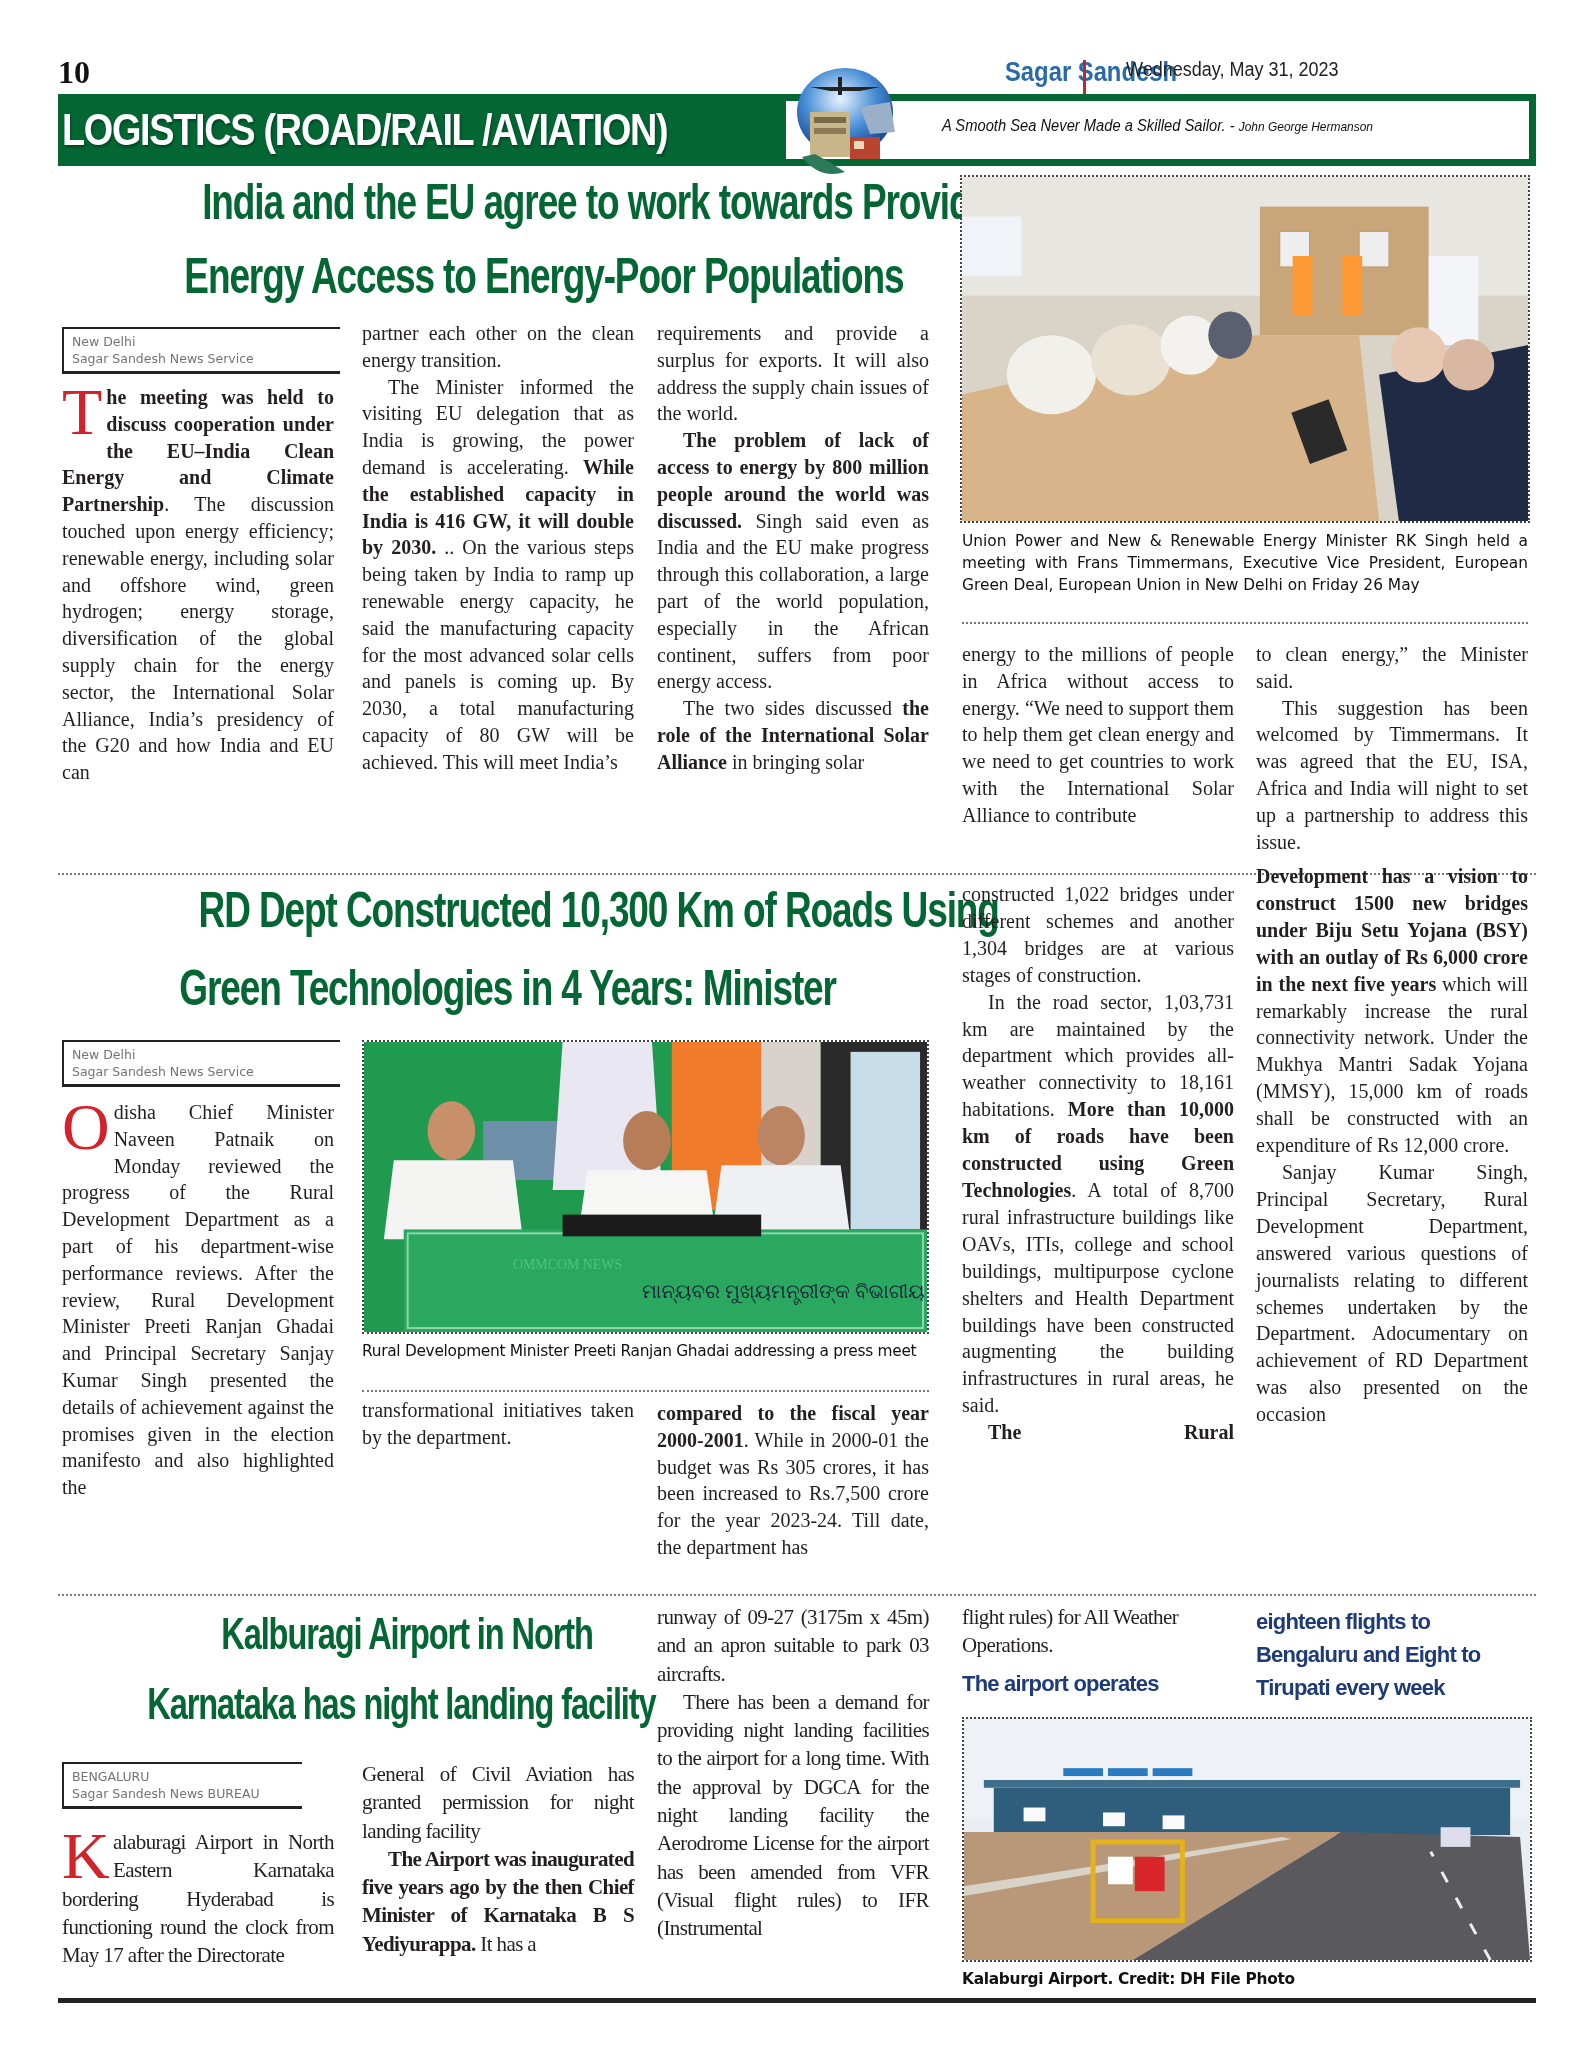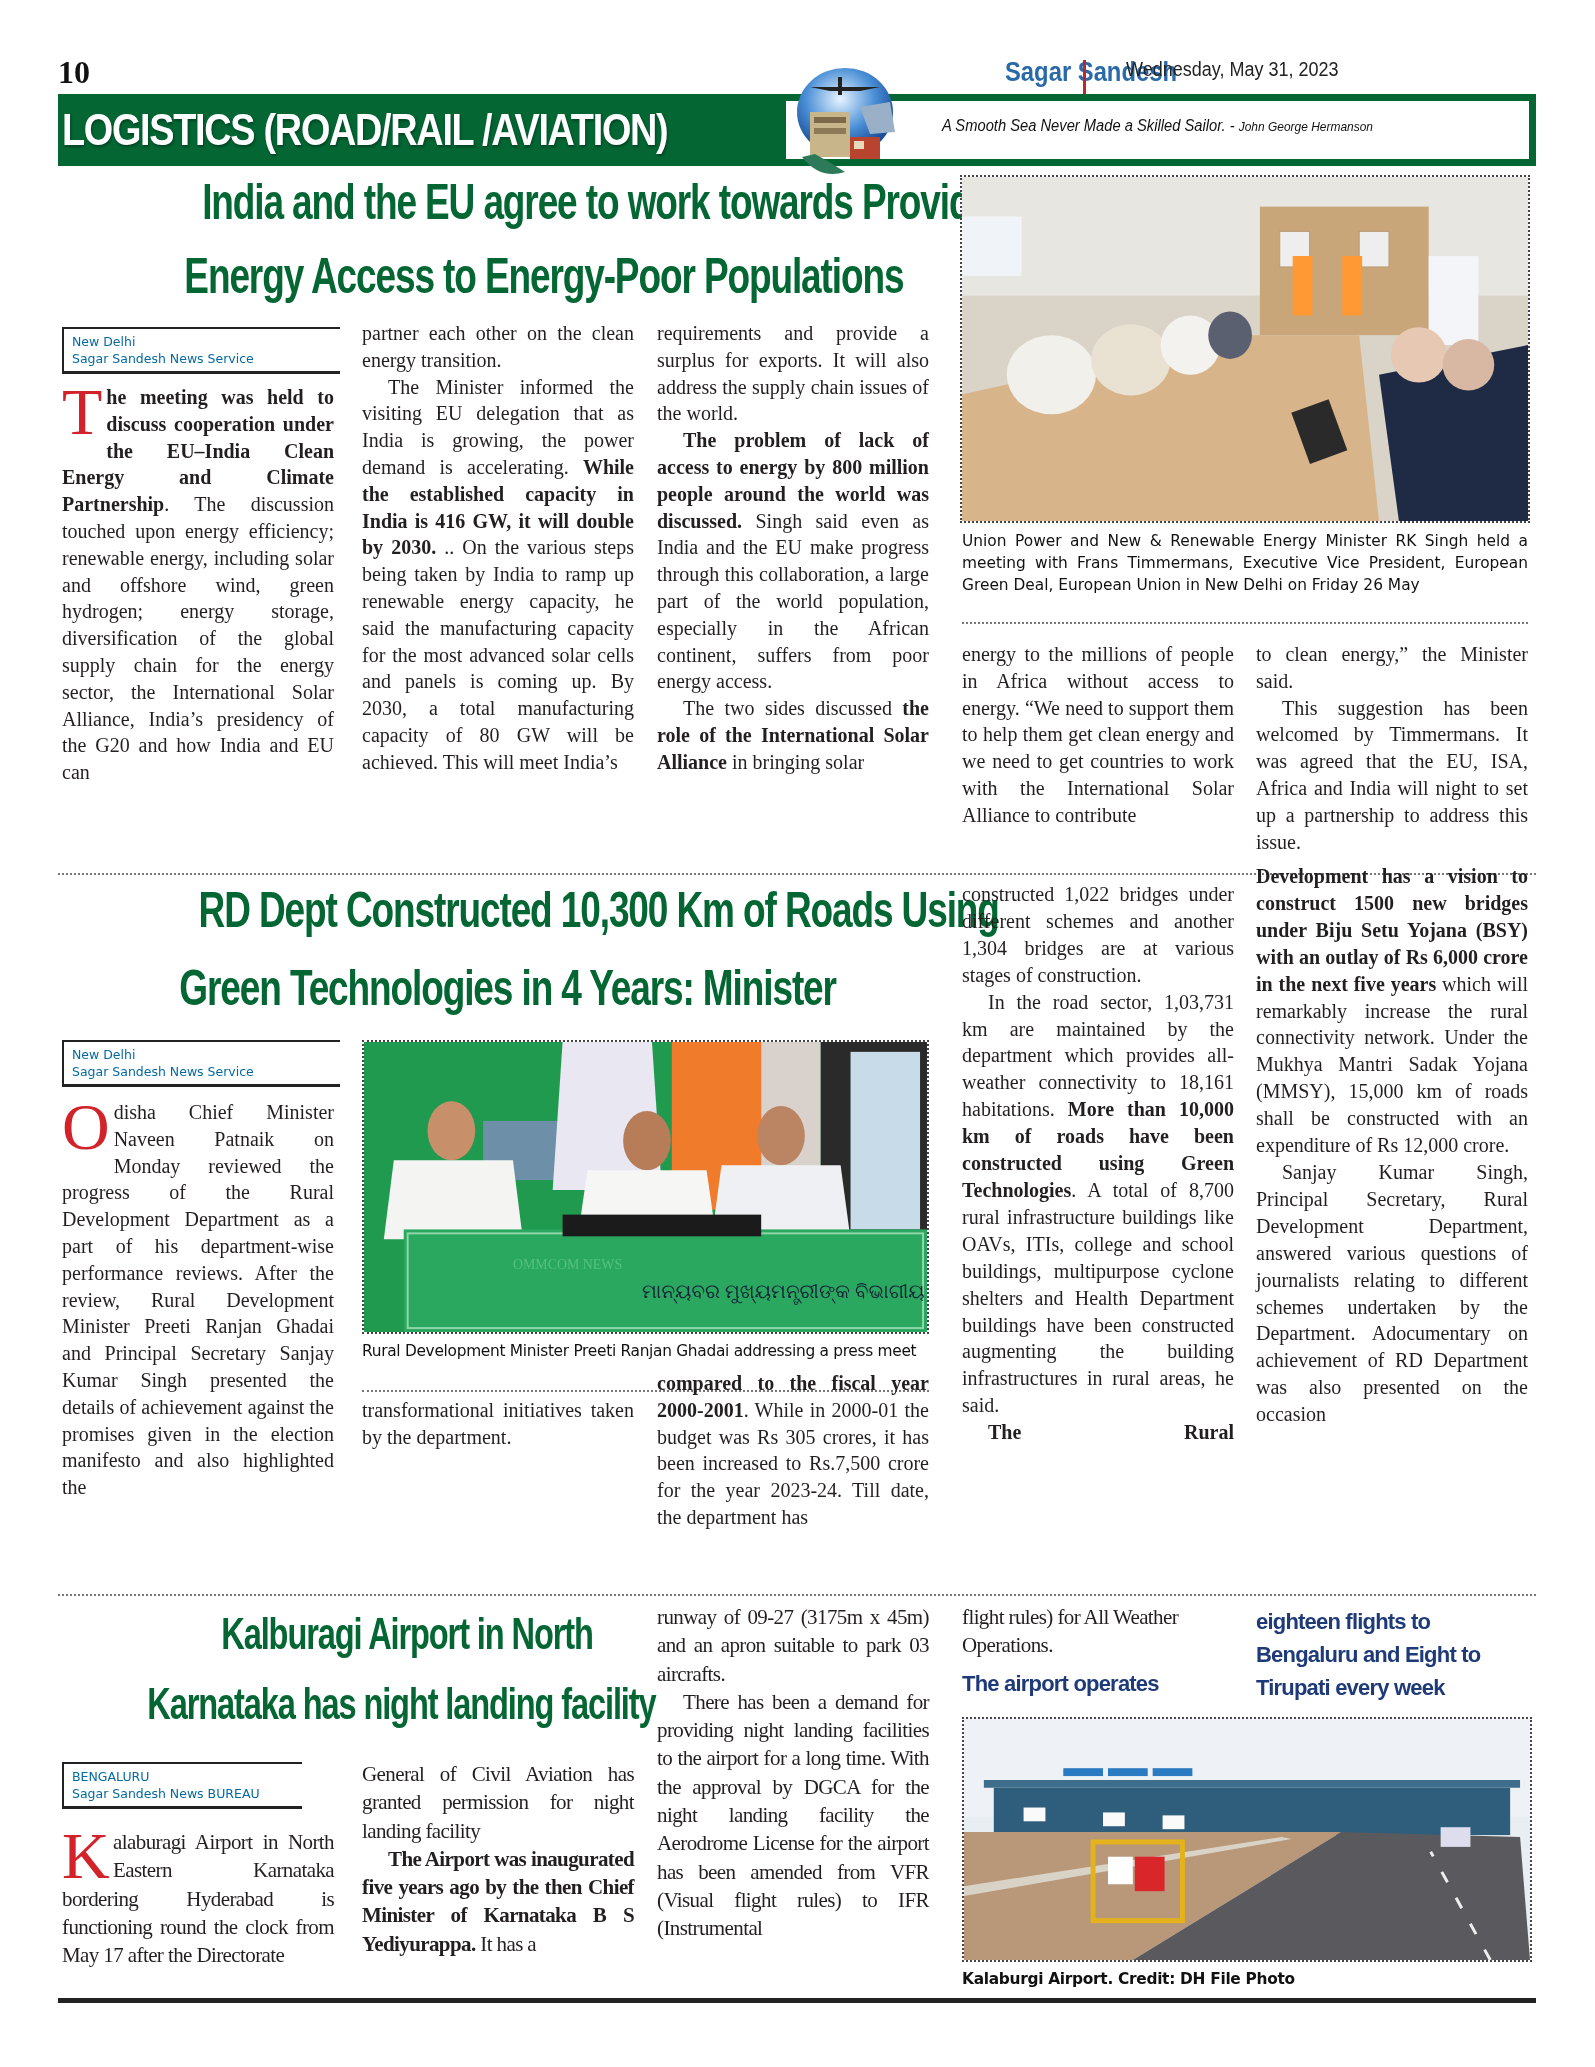--- a/index.html
+++ b/index.html
@@ -25,21 +25,21 @@
   .headline { font-family: "Liberation Sans", sans-serif; font-weight: bold; color: #036633; text-align: center; white-space: nowrap; letter-spacing: -1.5px; }
   .h1a { left: 58px; top: 172px; width: 900px; font-size: 50px; line-height: 60px; }
   .h1b { left: 58px; top: 246px; width: 900px; font-size: 50px; line-height: 60px; }
   .h2a { left: 58px; top: 880px; width: 900px; font-size: 50px; line-height: 60px; }
   .h2b { left: 58px; top: 958px; width: 900px; font-size: 50px; line-height: 60px; }
   .h3a { left: 58px; top: 1606px; width: 600px; font-size: 44px; line-height: 56px; text-align: right; }
   .h3b { left: 58px; top: 1676px; width: 600px; font-size: 44px; line-height: 56px; }
   .squeeze { display: inline-block; transform: scaleX(0.74); transform-origin: center; }
 
   
-  .byline { border: 2px solid #222; border-right: none; border-bottom-width: 3px; width: 278px; padding: 4px 8px; font-family: "DejaVu Sans", sans-serif; font-size: 12.5px; line-height: 17px; color: #0369a1; }
+  .byline { border: 2px solid #222; border-right: none; border-bottom-width: 3px; width: 278px; padding: 4px 8px; font-family: "DejaVu Sans", sans-serif; font-size: 12.5px; line-height: 17px; color: #737373; }
 
   
   .col { position: absolute; width: 272px; font-size: 20px; line-height: 26.8px; text-align: justify; color: #231f20; }
   .col p { text-indent: 0; }
   .col p.ind { text-indent: 26px; }
   .col b { font-weight: bold; }
   .dropcap { float: left; color: #d2232a; font-size: 66px; line-height: 52px; margin: 2px 4px 0 0; font-family: "Liberation Serif", serif; }
   .kal .col { font-size: 21px; line-height: 28.3px; letter-spacing: -0.6px; }
 
   
@@ -177,21 +177,21 @@
     <text x="280" y="260" font-family="Liberation Serif, serif" font-size="20" fill="#113" opacity="0.9">ମାନ୍ୟବର ମୁଖ୍ୟମନ୍ତ୍ରୀଙ୍କ ବିଭାଗୀୟ ସମୀକ୍ଷା</text>
     <text x="150" y="230" font-family="Liberation Serif, serif" font-size="14" fill="#5dc887" opacity="0.8">OMMCOM NEWS</text>
   </svg>
 </div>
 <div class="abs caption" style="left:362px; top:1340px; width:567px; letter-spacing:-0.3px;">Rural Development Minister Preeti Ranjan Ghadai addressing a press meet</div>
 <div class="dotrule" style="left:362px; top:1390px; width:567px;"></div>
 
 <div class="col" style="left:362px; top:1397px;">
   <p>transformational initiatives taken by the department.</p>
 </div>
-<div class="col" style="left:657px; top:1370px;">
+<div class="col" style="left:657px; top:1400px;">
   <p><b>compared to the fiscal year 2000-2001</b><span>. While in 2000-01 the budget was Rs 305 crores, it has been increased to Rs.7,500 crore for the year 2023-24. Till date, the department has</span></p>
 </div>
 
 <div class="col" style="left:962px; top:881px; line-height:26.9px;">
   <p>constructed 1,022 bridges under different schemes and another 1,304 bridges are at various stages of construction.</p>
   <p class="ind"><span>In the road sector, 1,03,731 km are maintained by the department which provides all-weather connectivity to 18,161 habitations. </span><b>More than 10,000 km of roads have been constructed using Green Technologies</b><span>. A total of 8,700 rural infrastructure buildings like OAVs, ITIs, college and school buildings, multipurpose cyclone shelters and Health Department buildings have been constructed augmenting the building infrastructures in rural areas, he said.</span></p>
   <p class="ind" style="text-align-last: justify;"><b>The Rural</b></p>
 </div>
 <div class="col" style="left:1256px; top:863px; line-height:26.9px;">
   <p><b>Development has a vision to construct 1500 new bridges under Biju Setu Yojana (BSY) with an outlay of Rs 6,000 crore in the next five years</b><span> which will remarkably increase the rural connectivity network. Under the Mukhya Mantri Sadak Yojana (MMSY), 15,000 km of roads shall be constructed with an expenditure of Rs 12,000 crore.</span></p>

